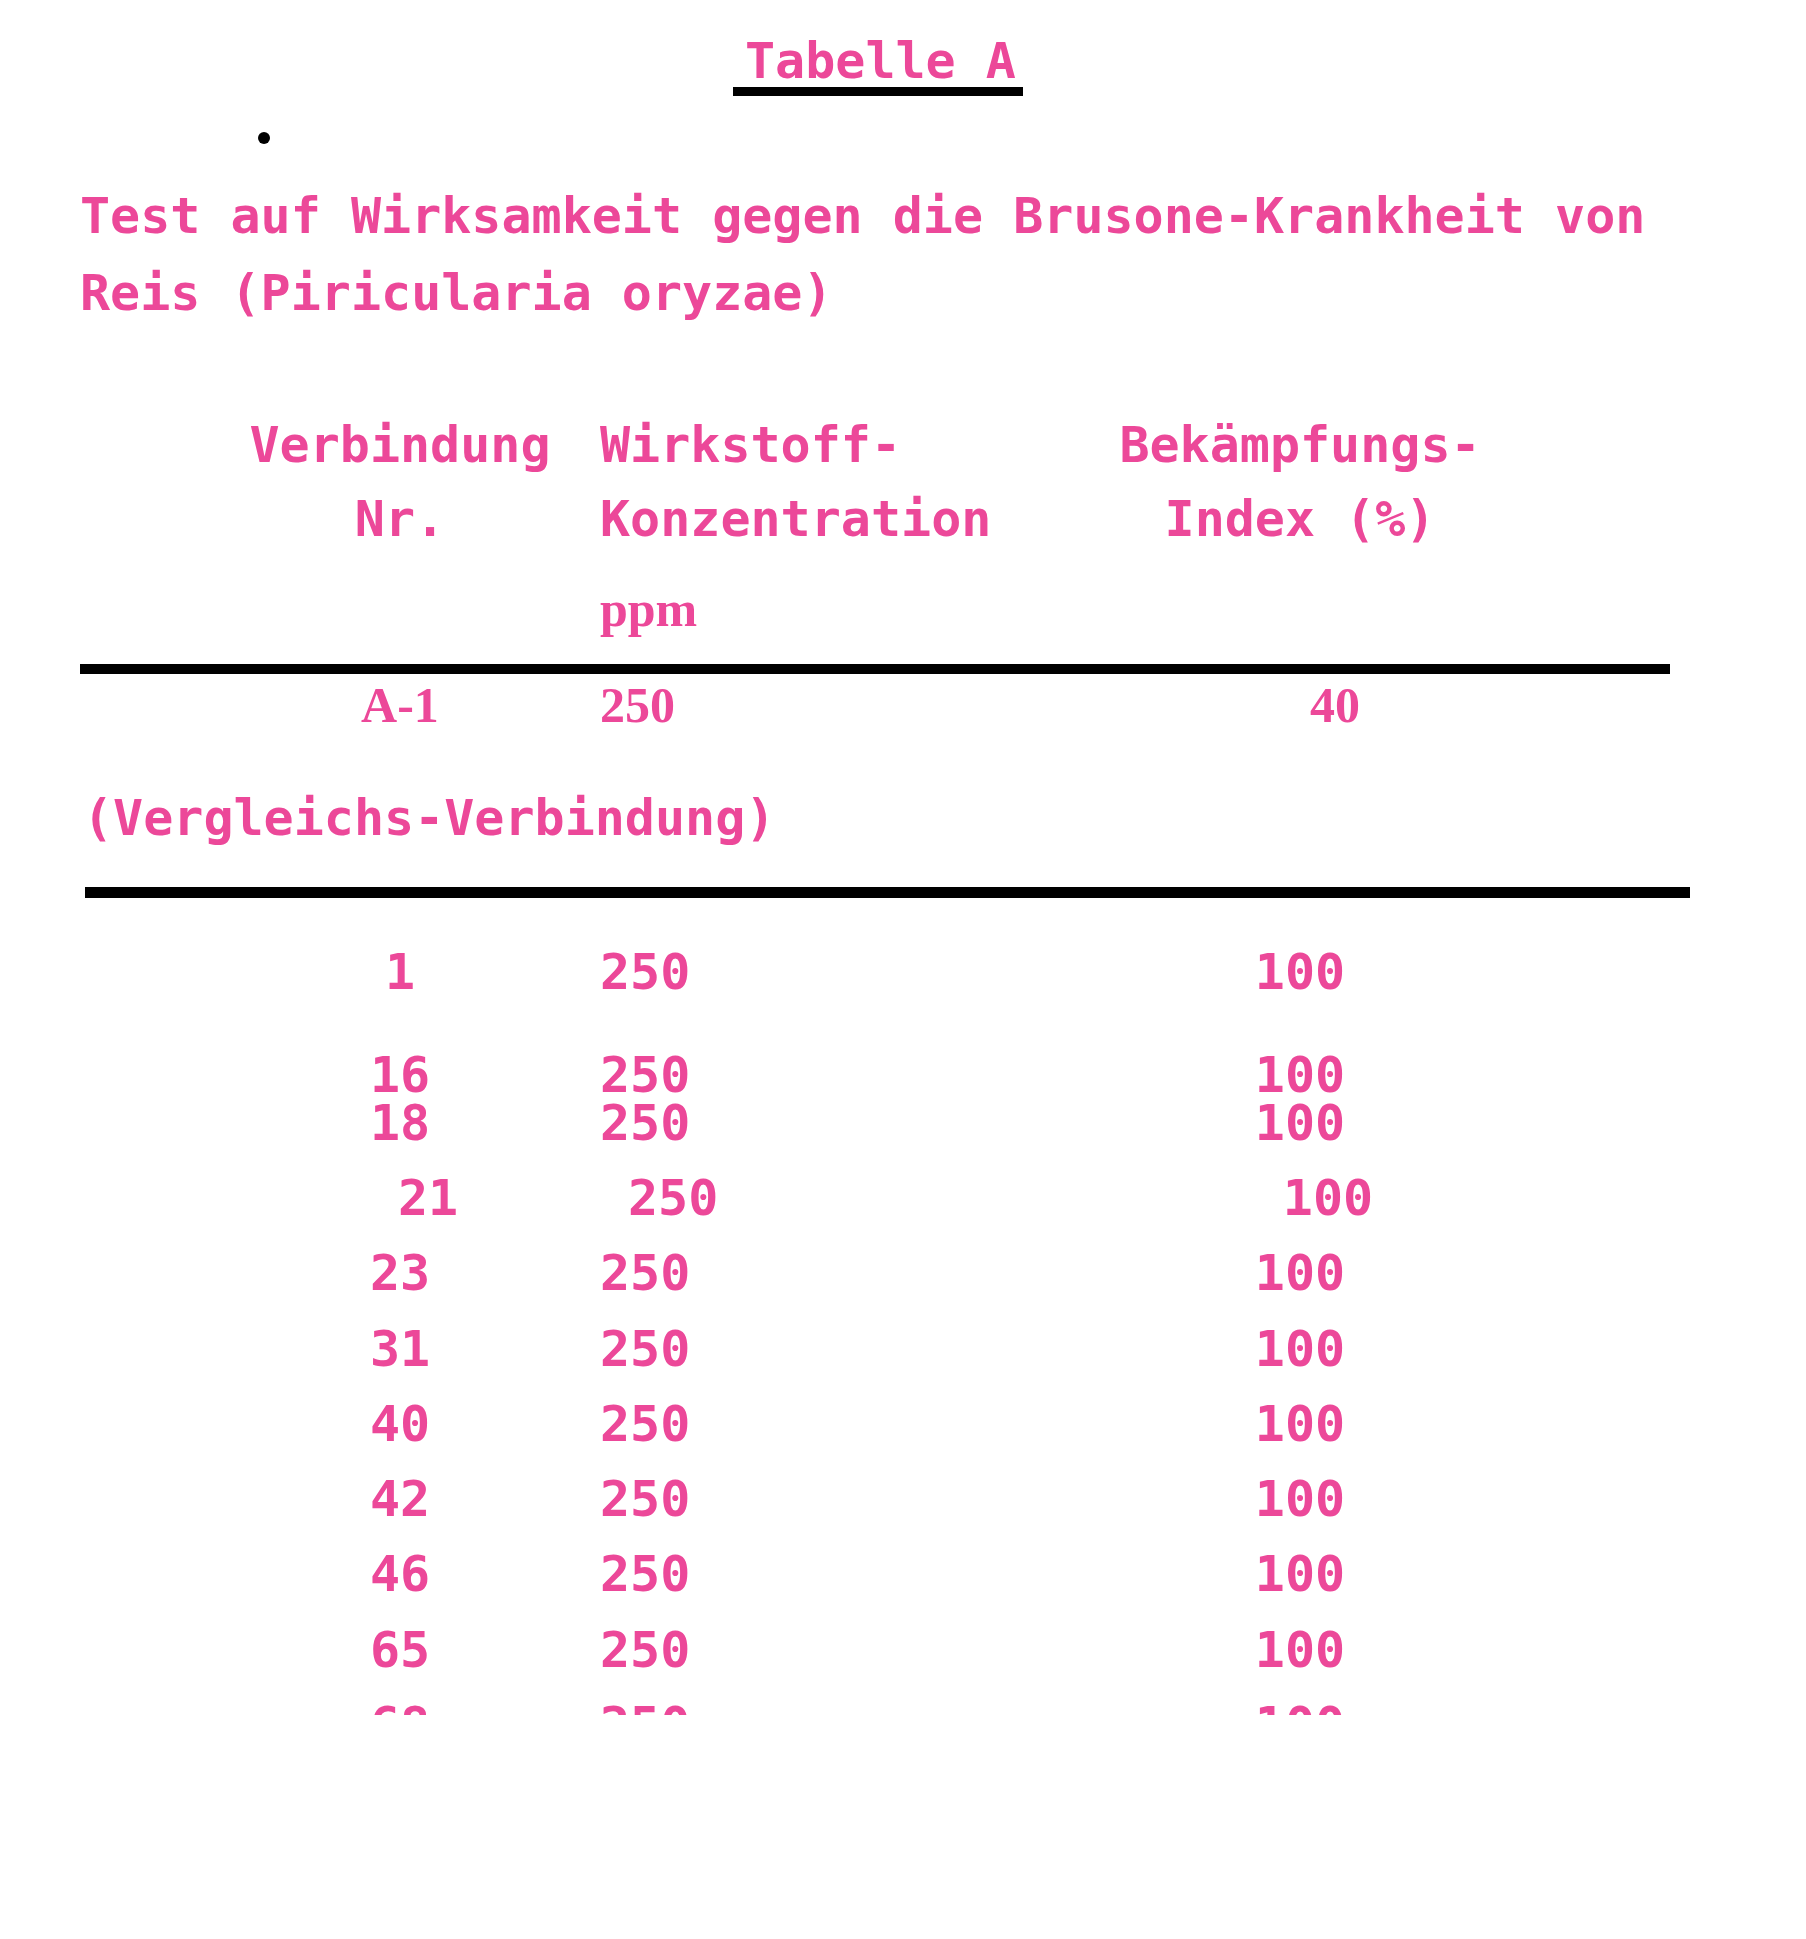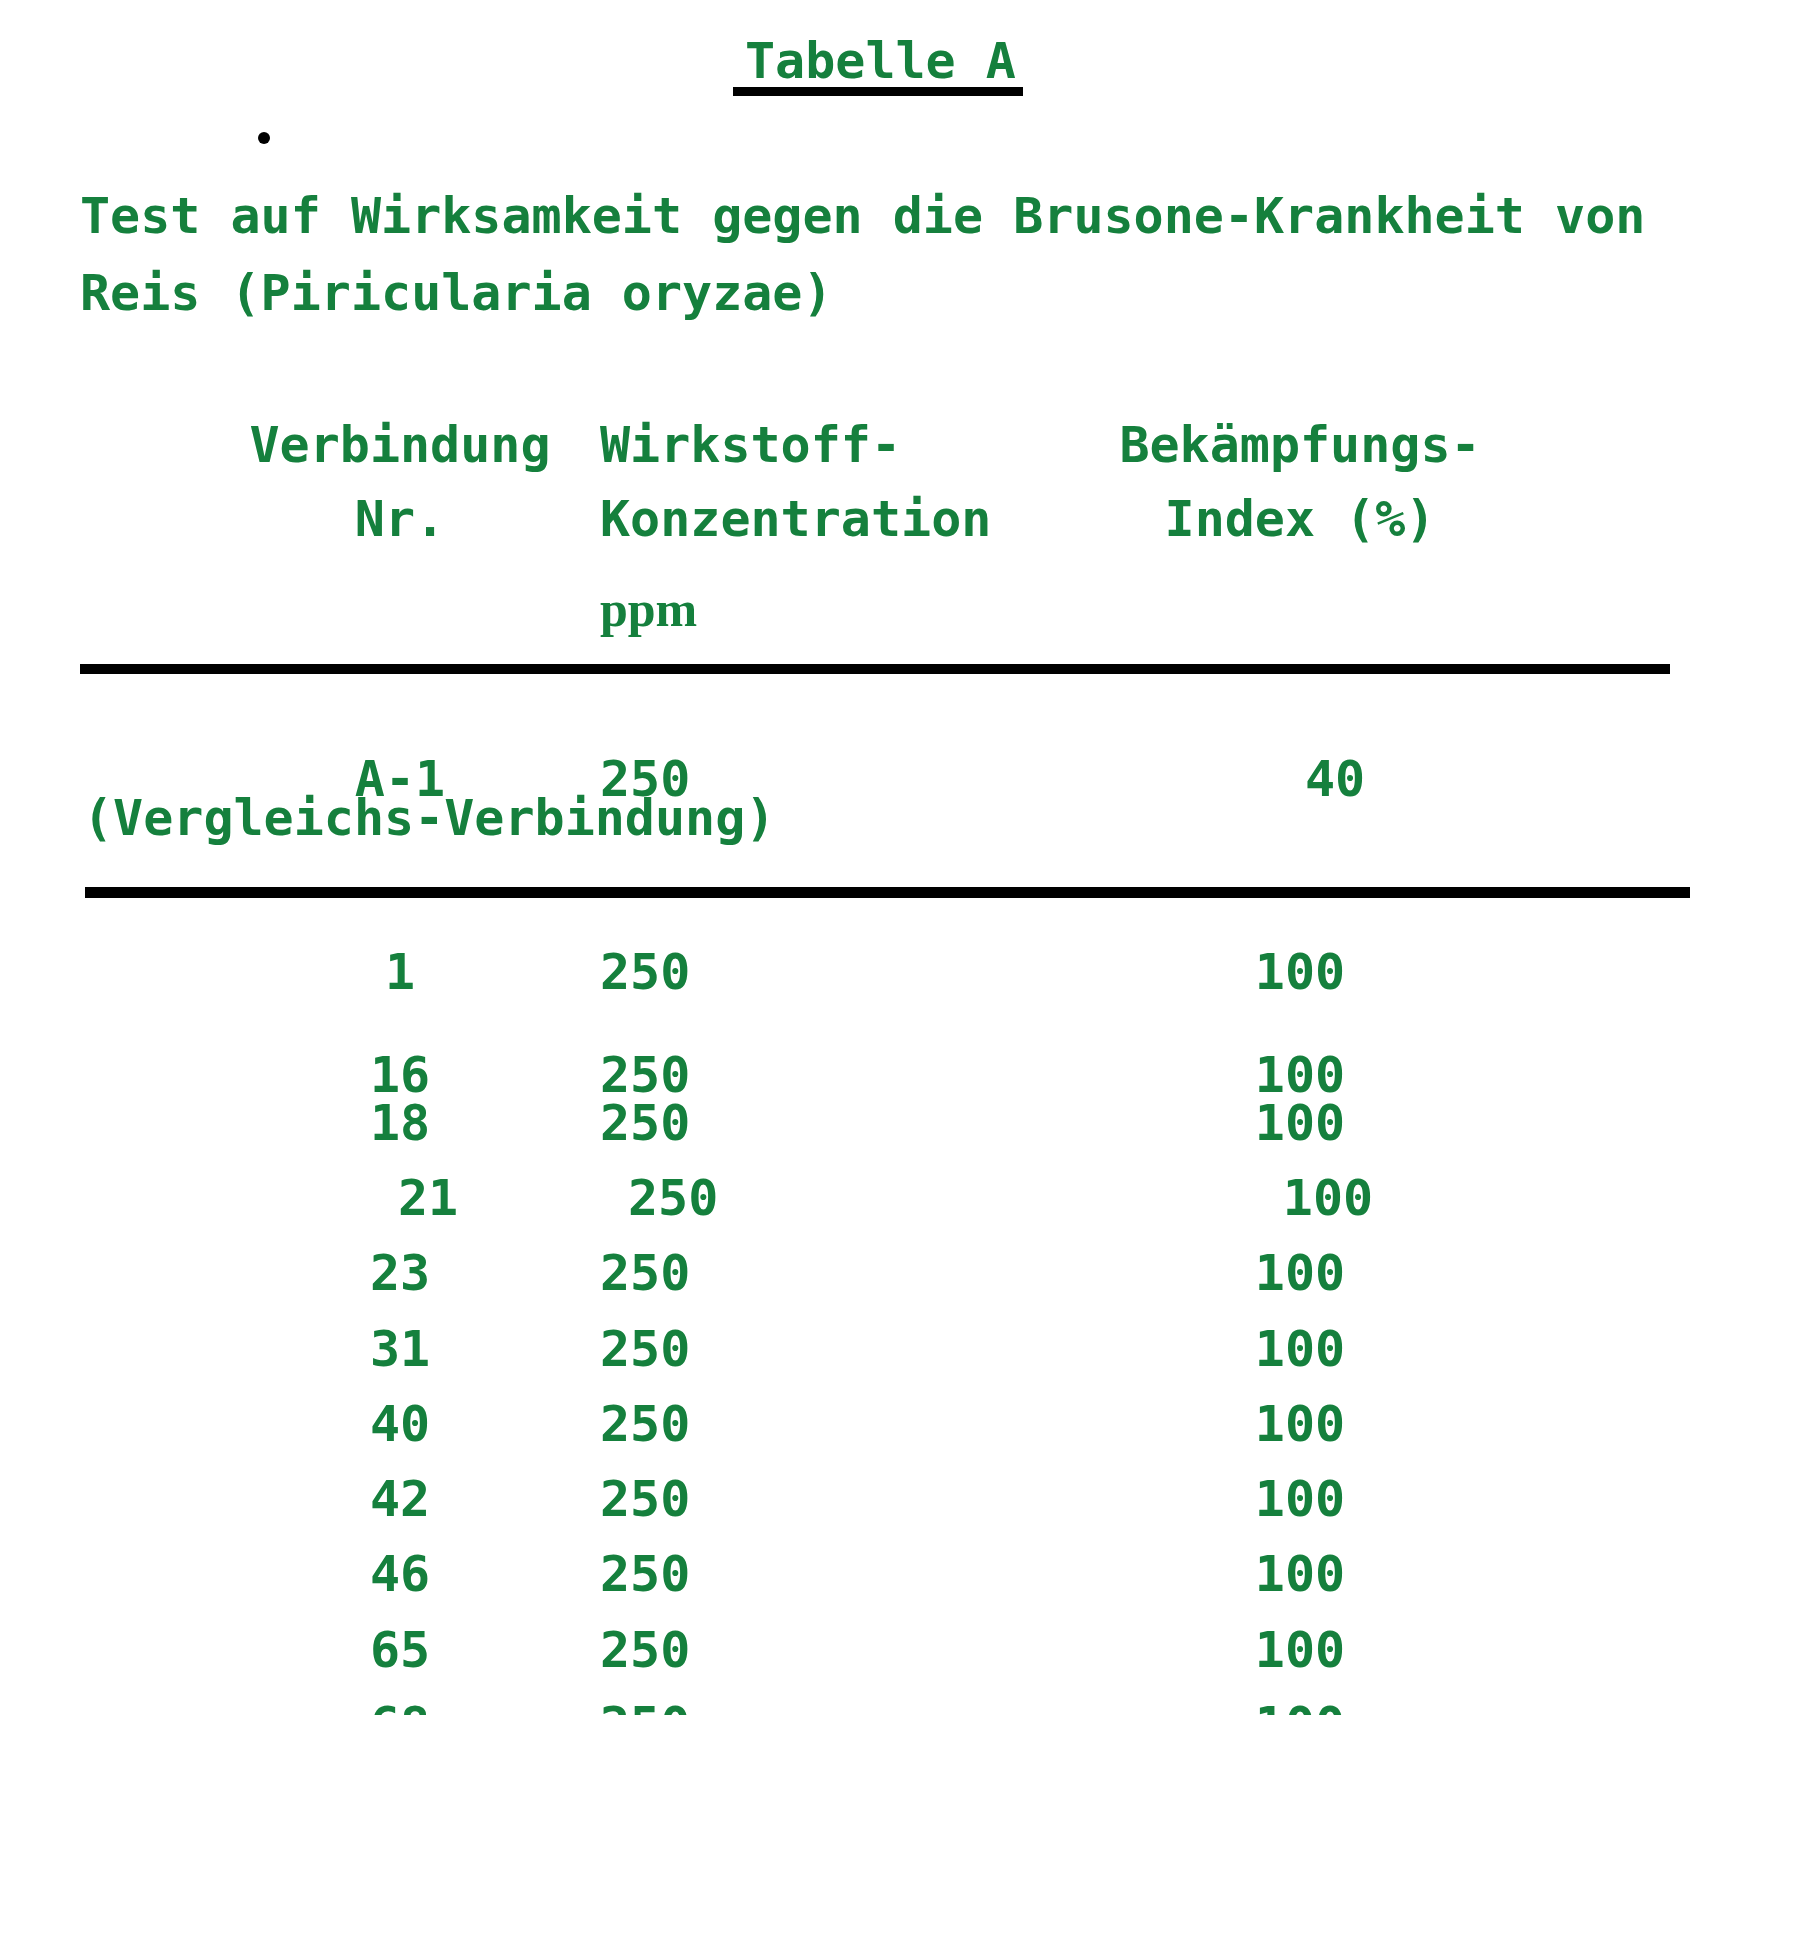--- a/index.html
+++ b/index.html
@@ -5,21 +5,21 @@
   html, body { margin: 0; padding: 0; background: #ffffff; }
   .page {
     position: relative;
     width: 1806px;
     height: 1715px;
     background: #ffffff;
     font-family: "DejaVu Sans Mono", "Liberation Mono", monospace;
     font-weight: bold;
     font-size: 50px;
     line-height: 1;
-    color: #15803d;
+    color: #ec4899;
     overflow: hidden;
     white-space: nowrap;
   }
   .abs { position: absolute; }
   .title { left: 745px; top: 36px; }
   .title-underline {
     position: absolute;
     left: 733px; top: 87px;
     width: 290px; height: 9px;
     background: #000000;
@@ -41,21 +41,21 @@
 
   .trow { position: absolute; left: 0; width: 100%; height: 52px; }
   .c1 { position: absolute; left: 80px;   width: 640px; text-align: center; }
   .c2 { position: absolute; left: 600px;  width: 500px; text-align: left; }
   .c3 { position: absolute; left: 1100px; width: 400px; text-align: center; }
   .shift-right { transform: translateX(35px); }
 
   .hdr1 { top: 420px; }
   .hdr2 { top: 494px; }
   .hdr3 { top: 584px; font-family: Liberation Serif, serif; }
-  .cmp-row { top: 754px; }
+  .cmp-row { top: 680px; font-family: Liberation Serif, serif; }
   .cmp-note { left: 83px; top: 793px; }
 </style>
 </head>
 <body>
 
 <div class="page">
 
   <div class="abs title">Tabelle A</div>
   <div class="title-underline"></div>
 

